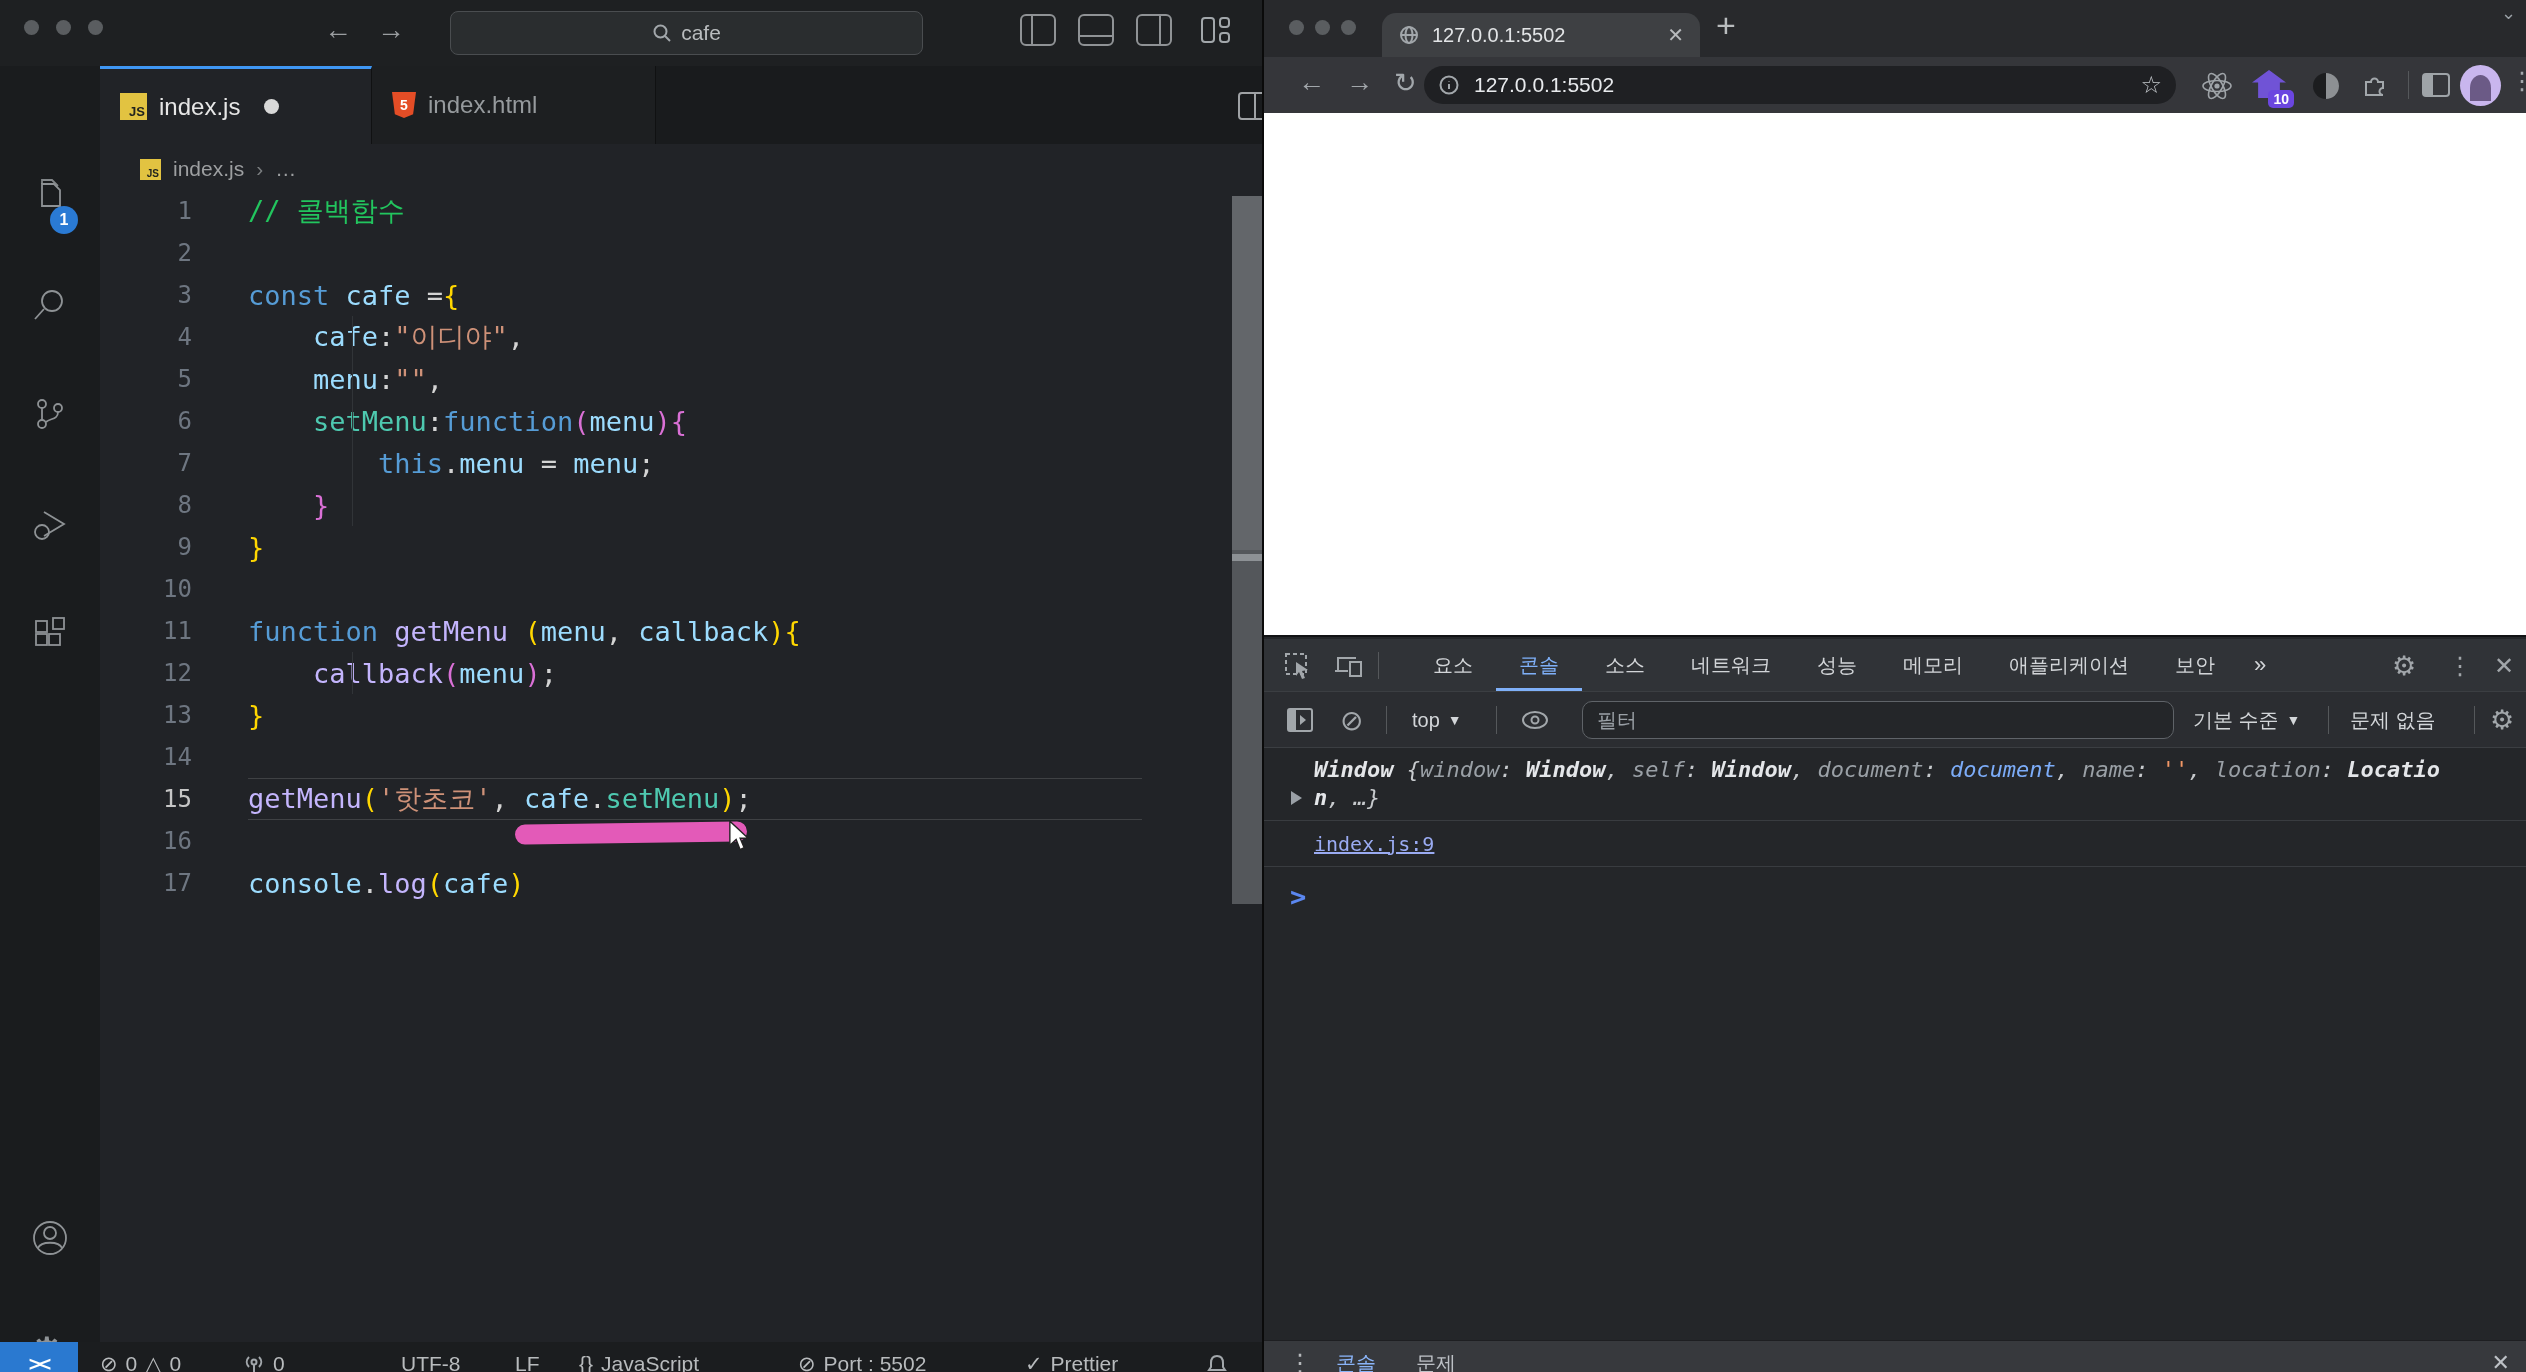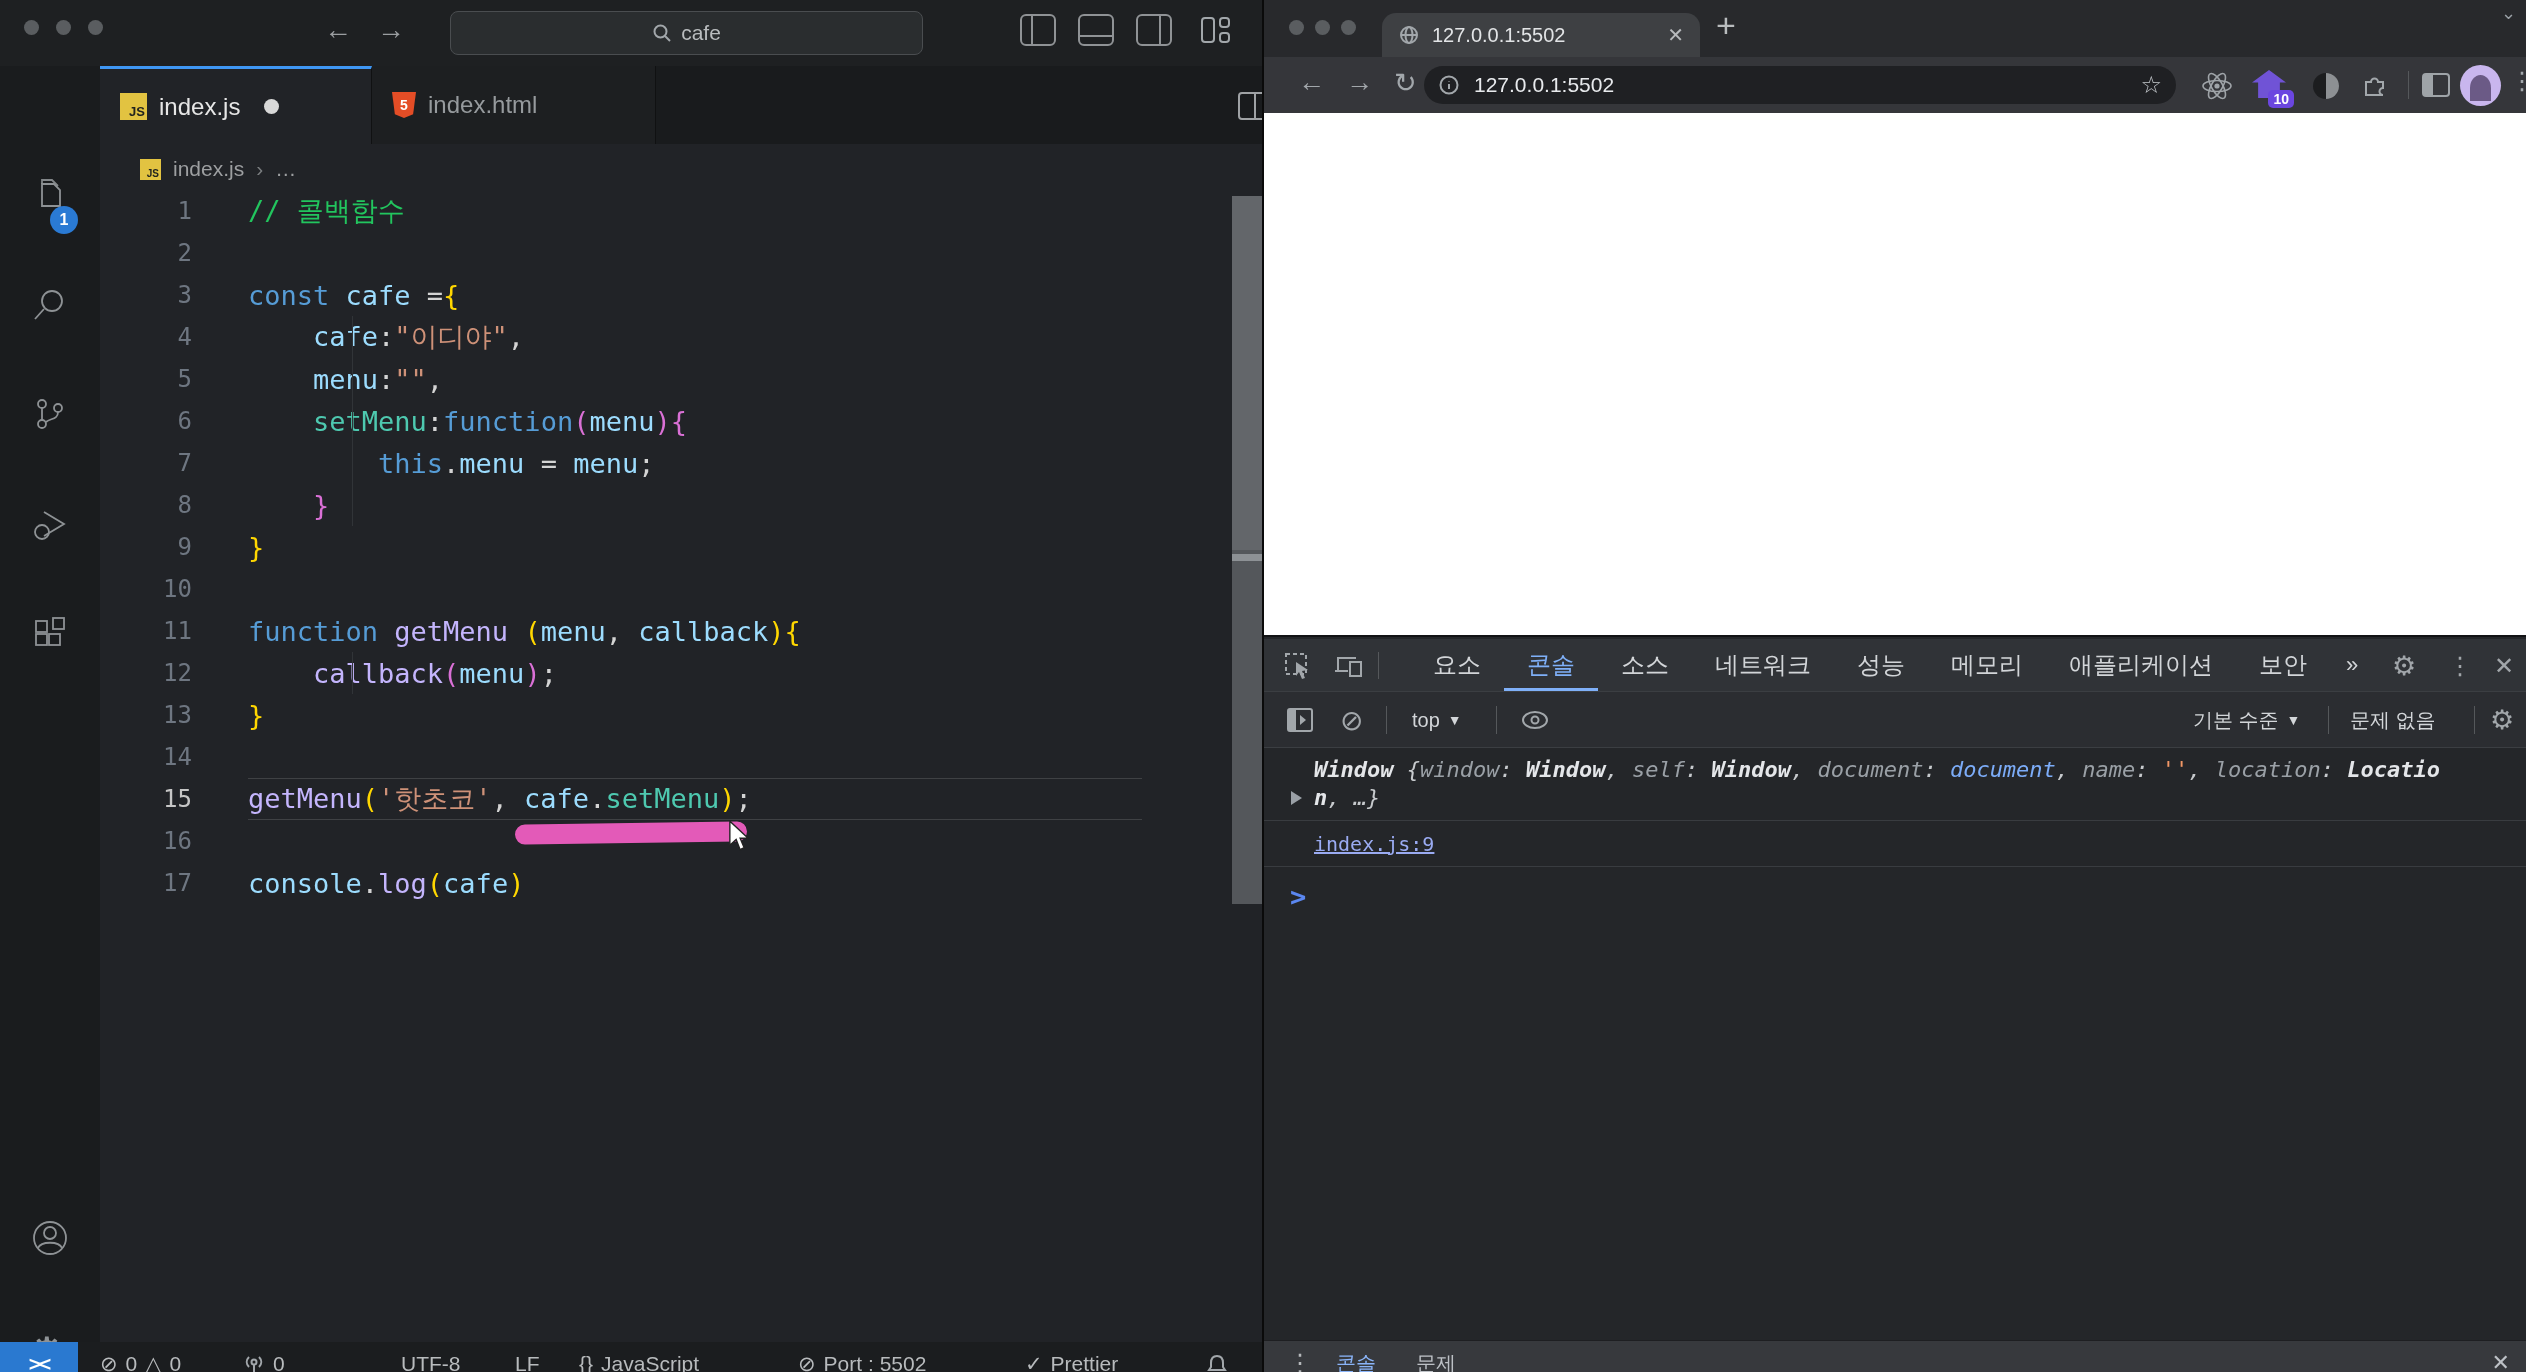--- a/index.html
+++ b/index.html
@@ -95,21 +95,21 @@
   .c-avatar { position:absolute; left:1196px; top:8px; width:41px; height:41px; border-radius:50%; background:#c9b6ee;
     overflow:hidden; }
   .c-avatar::after { content:""; position:absolute; left:10px; top:10px; width:21px; height:26px; border-radius:50% 50% 0 0; background:#6b5a86; }
   .c-page { position:absolute; left:0; top:113px; right:0; height:522px; background:#ffffff; }
 
   
   .devtools { position:absolute; left:0; top:635px; right:0; height:737px; background:#242629; border-top:2px solid #121315; }
   .dt-tabs { position:absolute; left:0; top:2px; right:0; height:53px; background:#303337; border-bottom:1px solid #3b3e42;
     display:flex; align-items:center; }
   .dt-tabwrap { display:flex; height:100%; margin-left:146px; }
-  .dt-tab { padding:4px 23px; font-size:24px; color:#d2d5d8; display:flex; align-items:center; }
+  .dt-tab { padding:4px 23px; font-size:20px; color:#d2d5d8; display:flex; align-items:center; }
   .dt-tab.active { color:#7fb0f8; box-shadow:inset 0 -3px 0 #7fb0f8; }
   .dt-more { font-size:22px; color:#d2d5d8; padding:0 16px; display:flex; align-items:center; }
   .dt-right-ic { position:absolute; top:0; height:53px; display:flex; align-items:center; color:#a1a6aa; }
   .dt-filter { position:absolute; left:0; top:55px; right:0; height:56px; background:#2b2d31; border-bottom:1px solid #3b3e42; }
   .dt-filter .txt { position:absolute; top:0; height:56px; display:flex; align-items:center; color:#d3d6d9; font-size:20px; gap:8px; }
   .dt-input { position:absolute; left:318px; top:9px; width:592px; height:38px; background:#242629;
     border:1px solid #5f6368; border-radius:10px; color:#d3d6d9; font-size:20px; padding:0 14px;
     font-family:"Liberation Sans",sans-serif; }
   .dt-input::placeholder { color:#9aa0a6; }
   .dt-console { position:absolute; left:0; top:111px; right:0; bottom:32px; font-family:"DejaVu Sans Mono", monospace; }
@@ -495,20 +495,21 @@
         <span>top</span>
           <span style="font-size:14px">▼</span>
       </div>
       <div class="sep-v" style="left:232px; top:14px; height:28px"></div>
       <div style="position:absolute;left:256px;top:15px">
         <svg class="ic" width="30" height="26" viewBox="0 0 30 26">
             <ellipse cx="15" cy="13" rx="12" ry="8"></ellipse>
             <circle cx="15" cy="13" r="3.5"></circle>
           </svg>
       </div>
+      <input class="dt-input" placeholder="필터" style="">
       <div class="txt" style="left:929px">
         <span>기본 수준</span>
           <span style="font-size:14px">▼</span>
       </div>
       <div class="sep-v" style="left:1064px; top:14px; height:28px"></div>
       <div class="txt" style="left:1086px">
           <span>문제 없음</span>
         </div>
       <div class="sep-v" style="left:1210px; top:14px; height:28px"></div>
       <div class="txt" style="left:1226px; font-size:27px; color:#a2a7ab">⚙</div>

